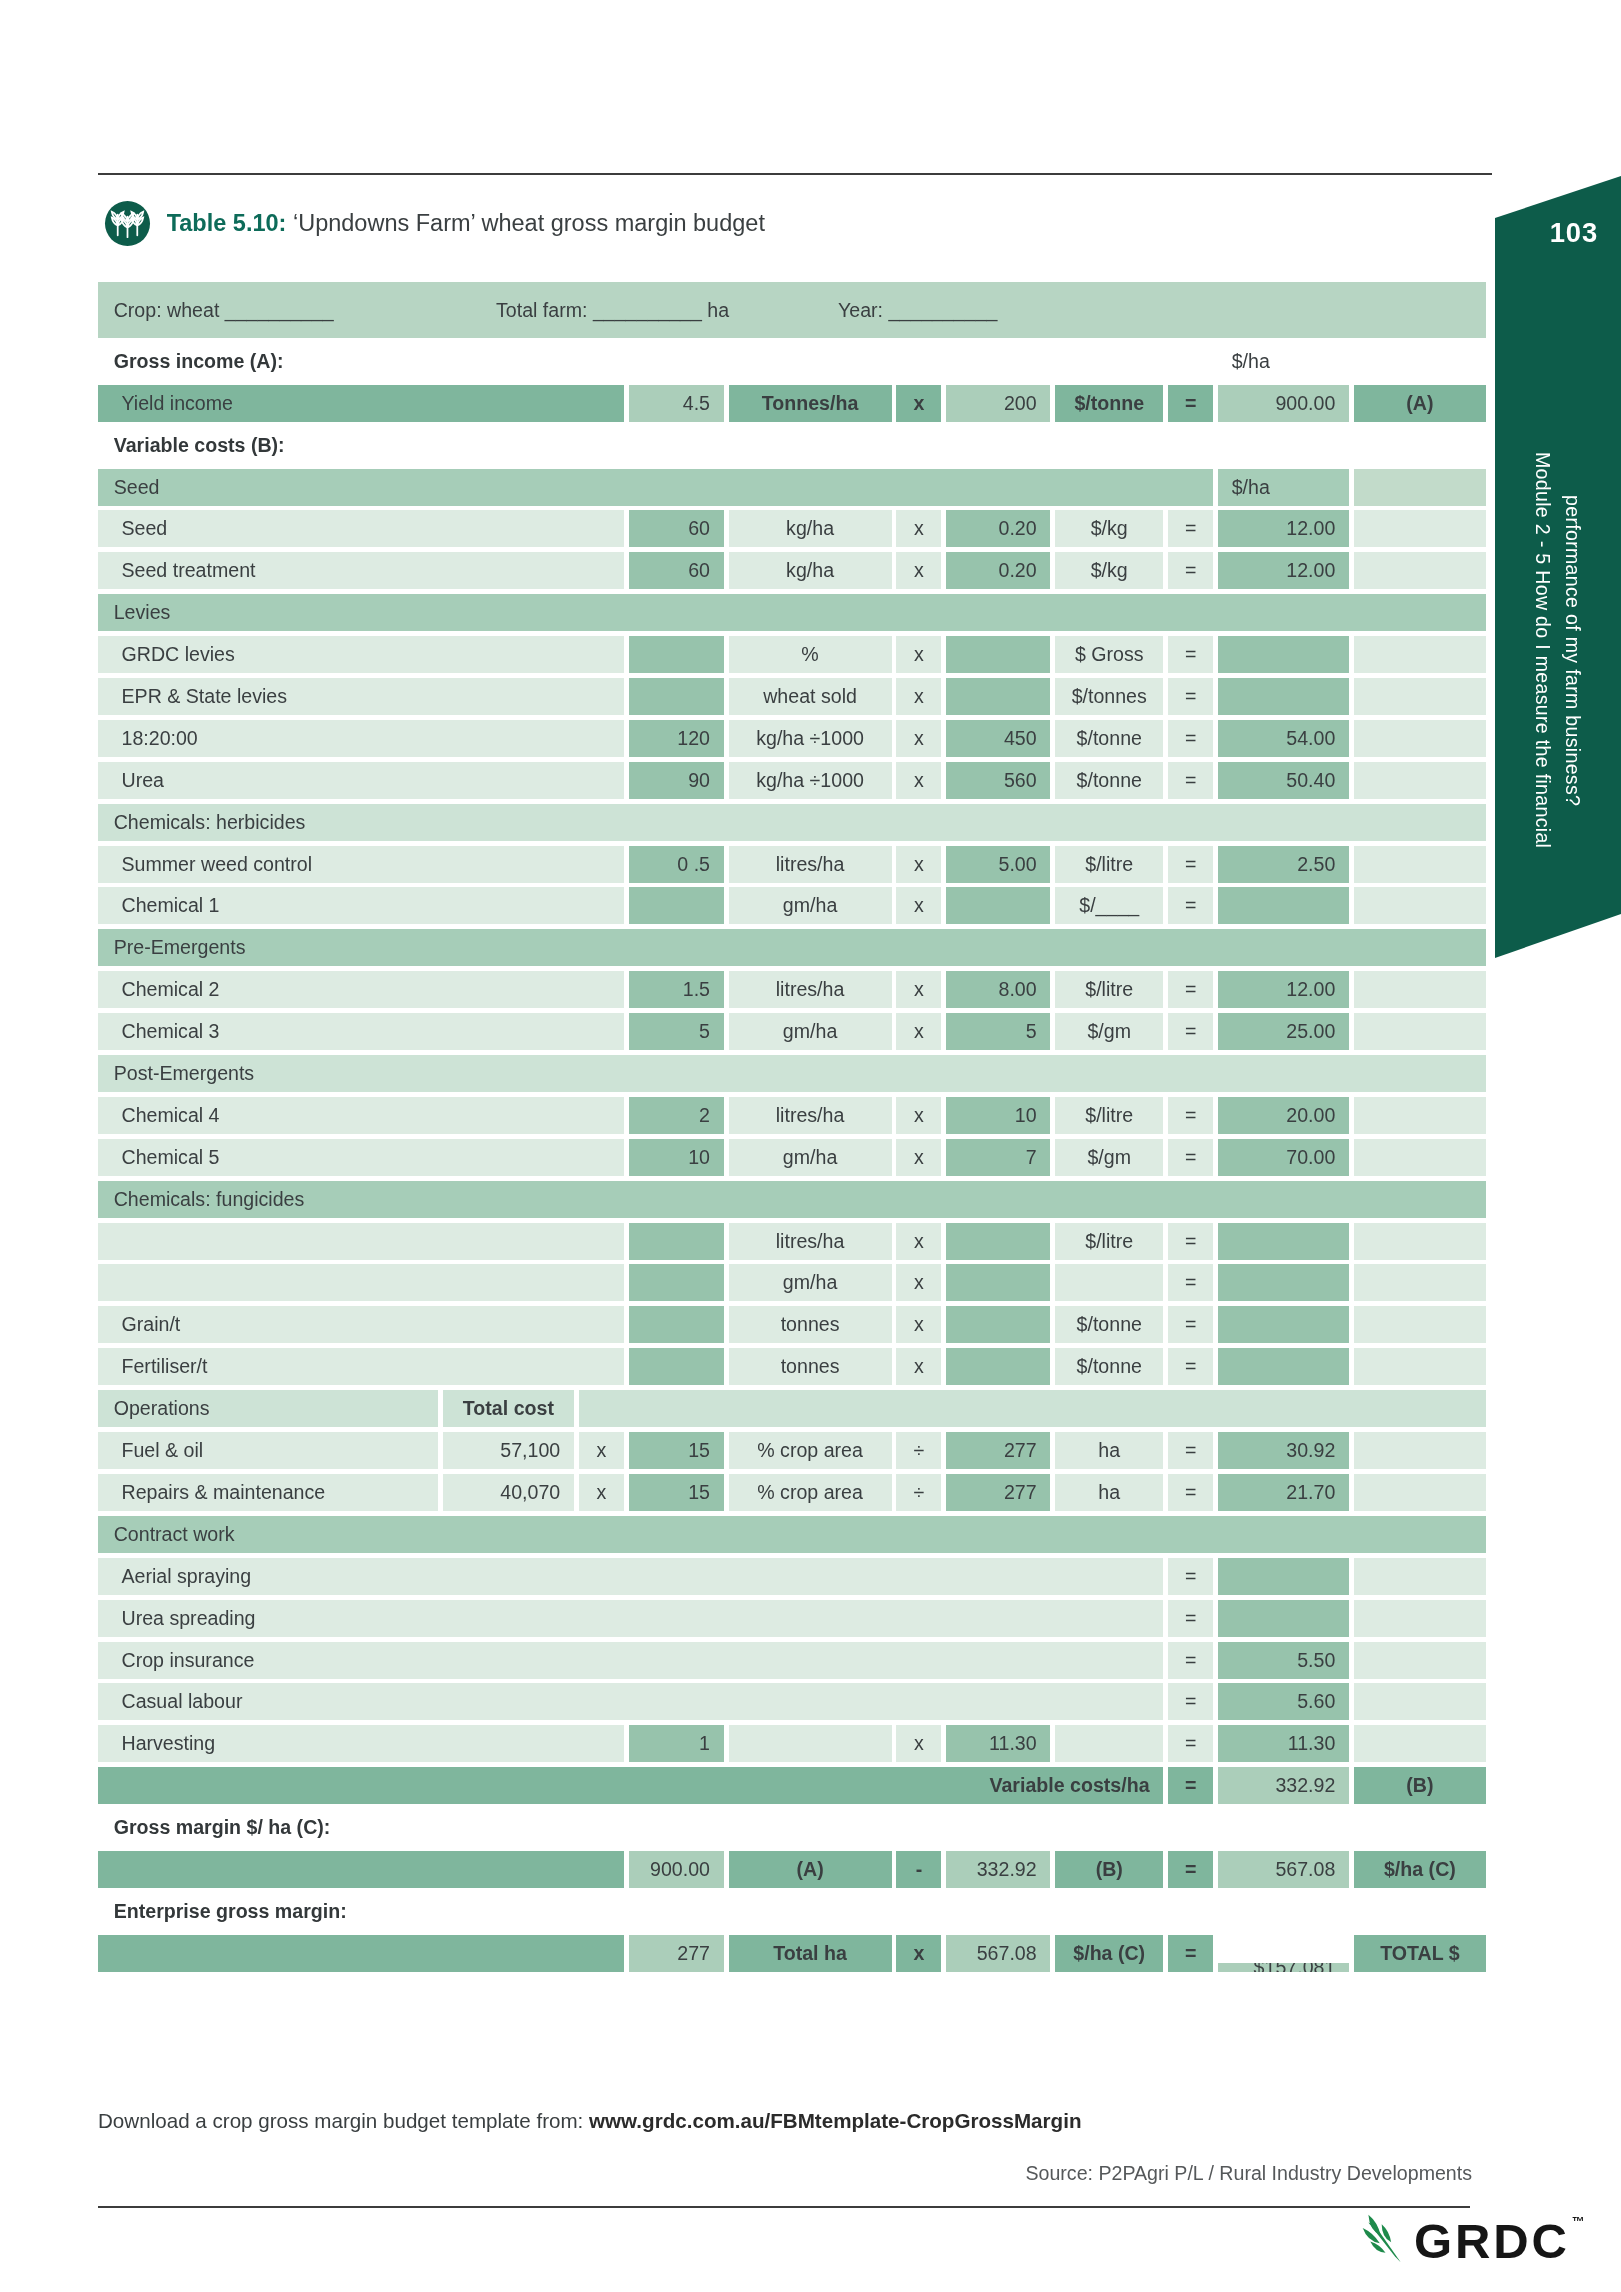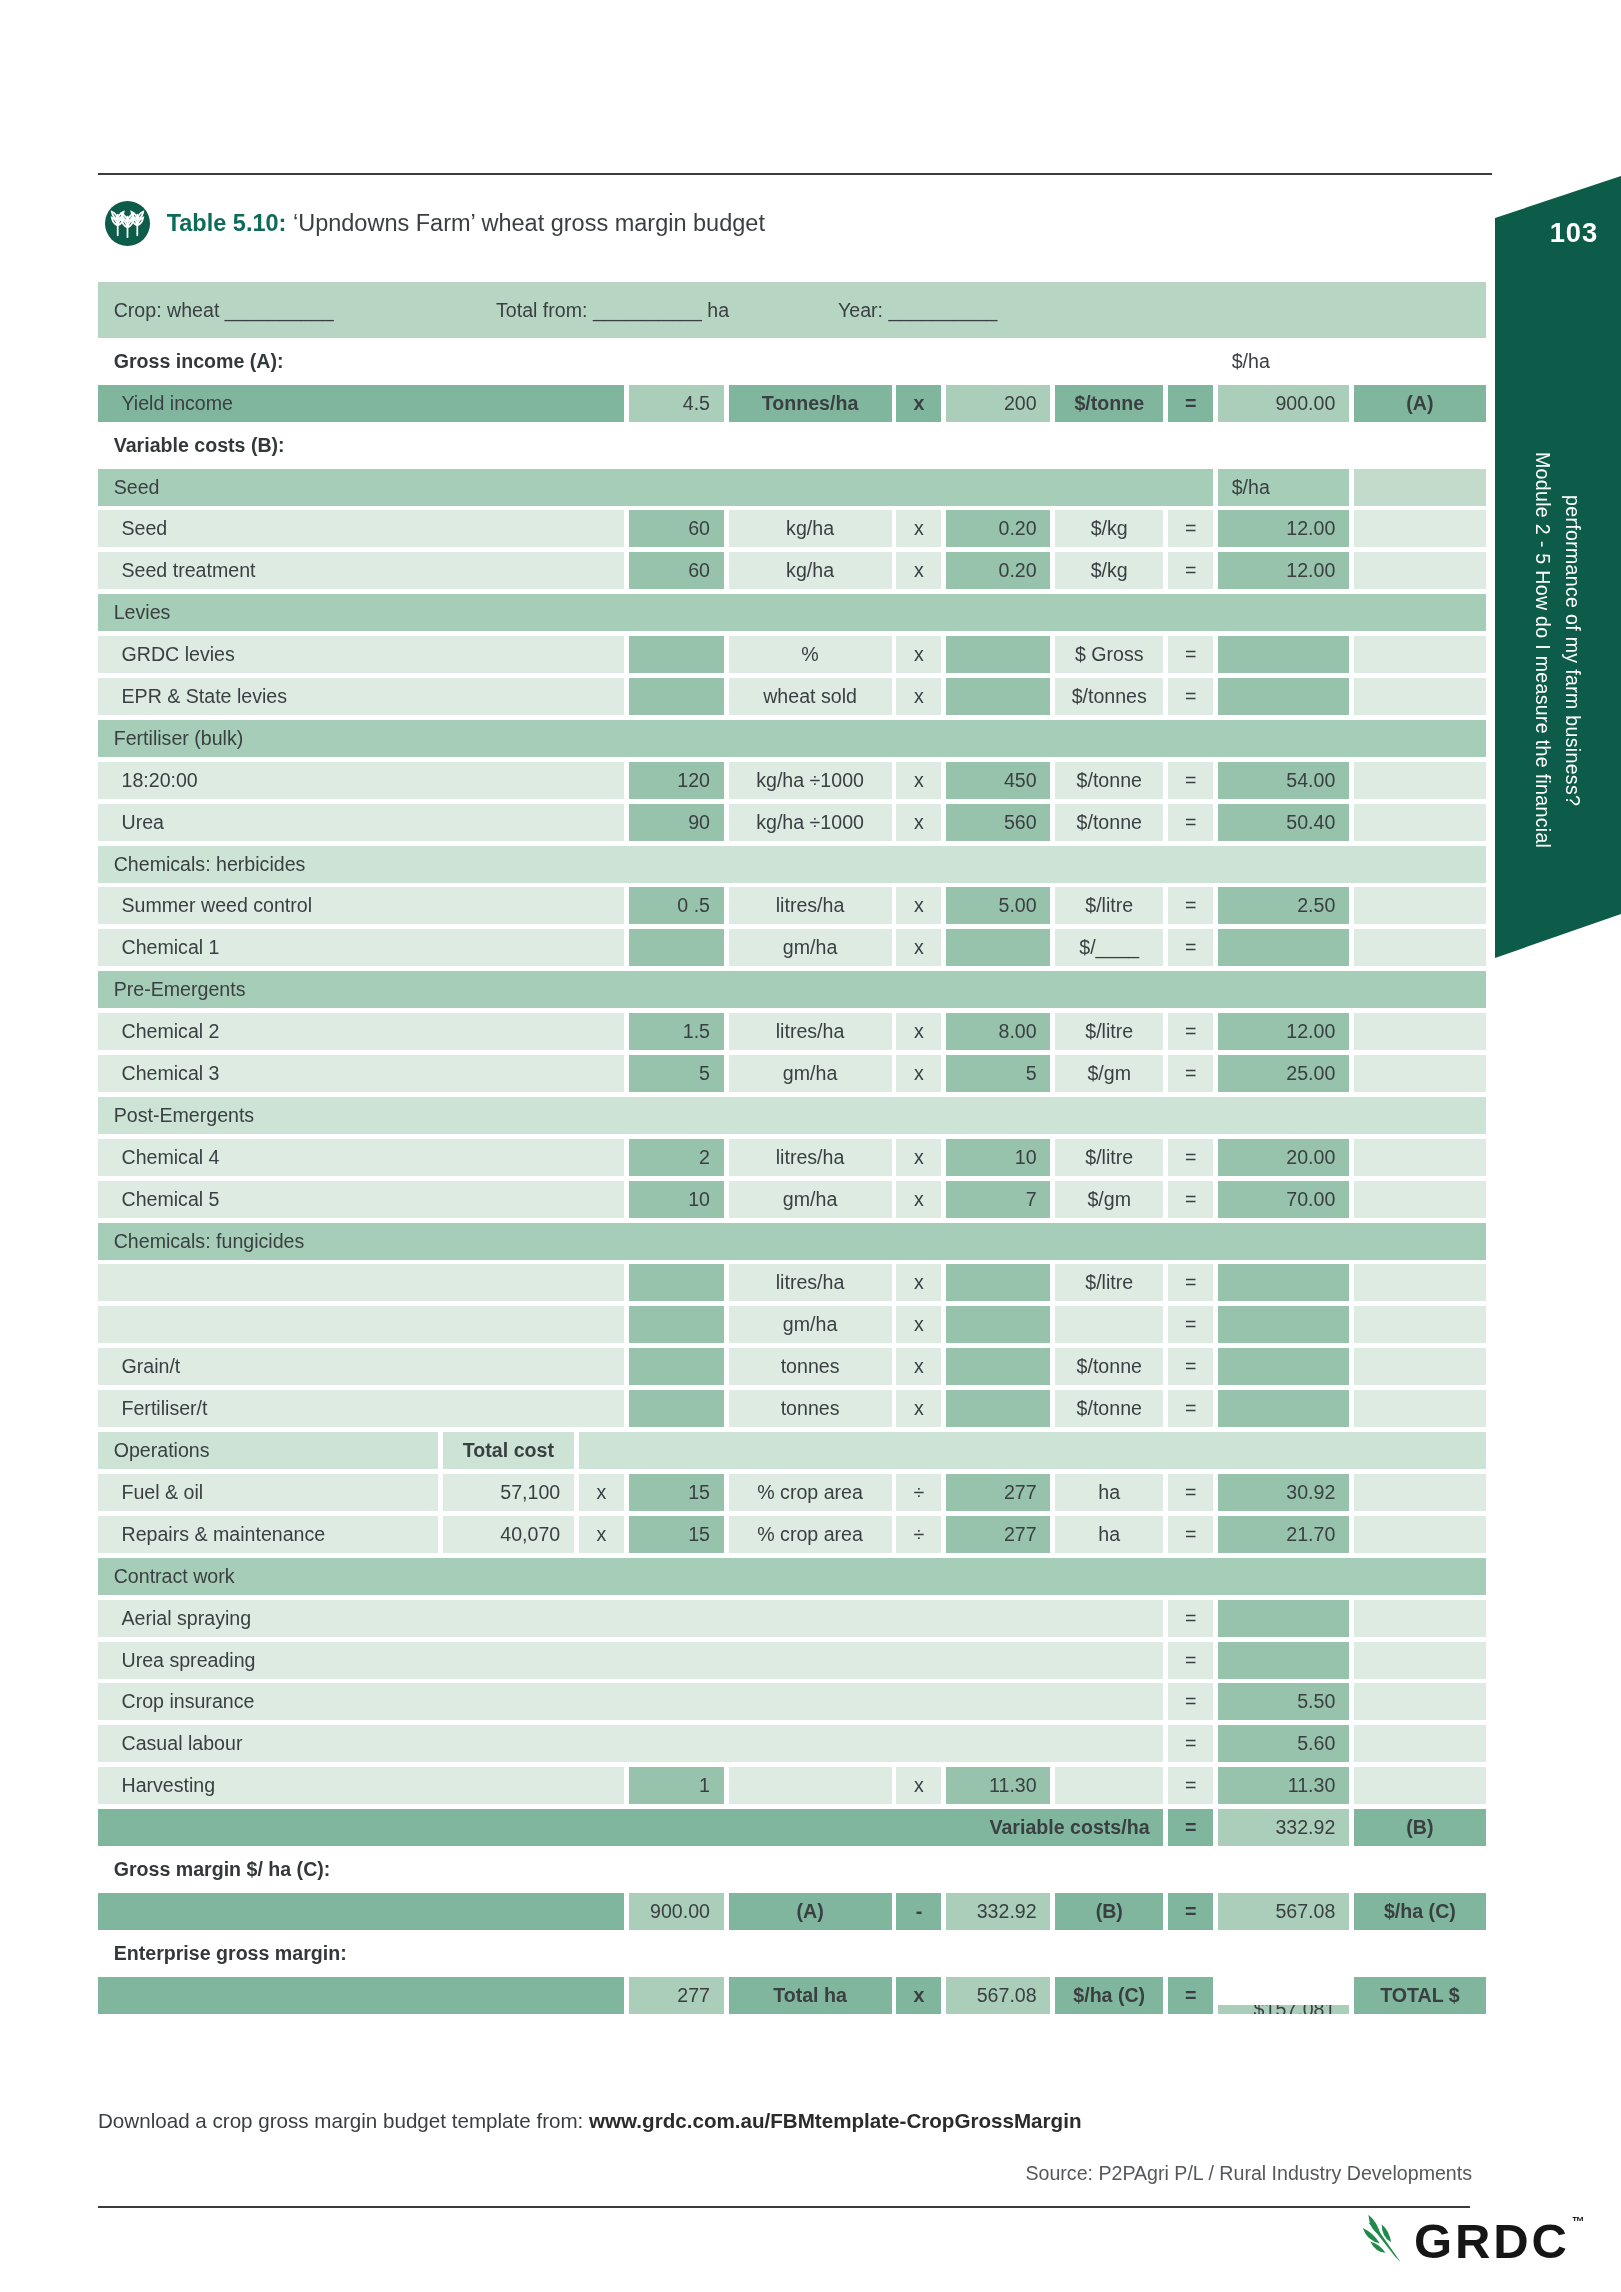--- a/index.html
+++ b/index.html
@@ -85,21 +85,21 @@
   <div class="title-text">
     <span class="title-prefix">Table 5.10:</span>
     <span class="title-main">‘Upndowns Farm’ wheat gross margin budget</span>
   </div>
 </div>
 
 <div class="budget-table" id="budget-table">
     <div class="row band">
       <div class="cell bd" style="grid-column: 1 / 12;">
         <span class="band-item" style="left: 15.7px;">Crop: wheat __________</span>
-        <span class="band-item" style="left: 398px;">Total from: __________ ha</span>
+        <span class="band-item" style="left: 398px;">Total farm: __________ ha</span>
         <span class="band-item" style="left: 740px;">Year: __________</span>
       </div>
     </div>
     <div class="row">
       <div class="cell wh lab" style="grid-column: 1 / 10;">Gross income (A):</div>
       <div class="cell wh note" style="grid-column: 10 / 11;">$/ha</div>
     </div>
     <div class="row">
       <div class="cell dk lab" style="grid-column: 1 / 4;">Yield income</div>
       <div class="cell dl num" style="grid-column: 4 / 5;">4.5</div>
@@ -159,23 +159,20 @@
     <div class="row">
       <div class="cell lt lab" style="grid-column: 1 / 4;">EPR &amp; State levies</div>
       <div class="cell gn num" style="grid-column: 4 / 5;"></div>
       <div class="cell lt ctr" style="grid-column: 5 / 6;">wheat sold</div>
       <div class="cell lt ctr" style="grid-column: 6 / 7;">x</div>
       <div class="cell gn num" style="grid-column: 7 / 8;"></div>
       <div class="cell lt ctr" style="grid-column: 8 / 9;">$/tonnes</div>
       <div class="cell lt ctr" style="grid-column: 9 / 10;">=</div>
       <div class="cell gn num" style="grid-column: 10 / 11;"></div>
       <div class="cell lt" style="grid-column: 11 / 12;"></div>
-    </div>
-    <div class="row">
-      <div class="cell md lab" style="grid-column: 1 / 12;">Fertiliser (bulk)</div>
     </div>
     <div class="row">
       <div class="cell lt lab" style="grid-column: 1 / 4;">18:20:00</div>
       <div class="cell gn num" style="grid-column: 4 / 5;">120</div>
       <div class="cell lt ctr" style="grid-column: 5 / 6;">kg/ha ÷1000</div>
       <div class="cell lt ctr" style="grid-column: 6 / 7;">x</div>
       <div class="cell gn num" style="grid-column: 7 / 8;">450</div>
       <div class="cell lt ctr" style="grid-column: 8 / 9;">$/tonne</div>
       <div class="cell lt ctr" style="grid-column: 9 / 10;">=</div>
       <div class="cell gn num" style="grid-column: 10 / 11;">54.00</div>

